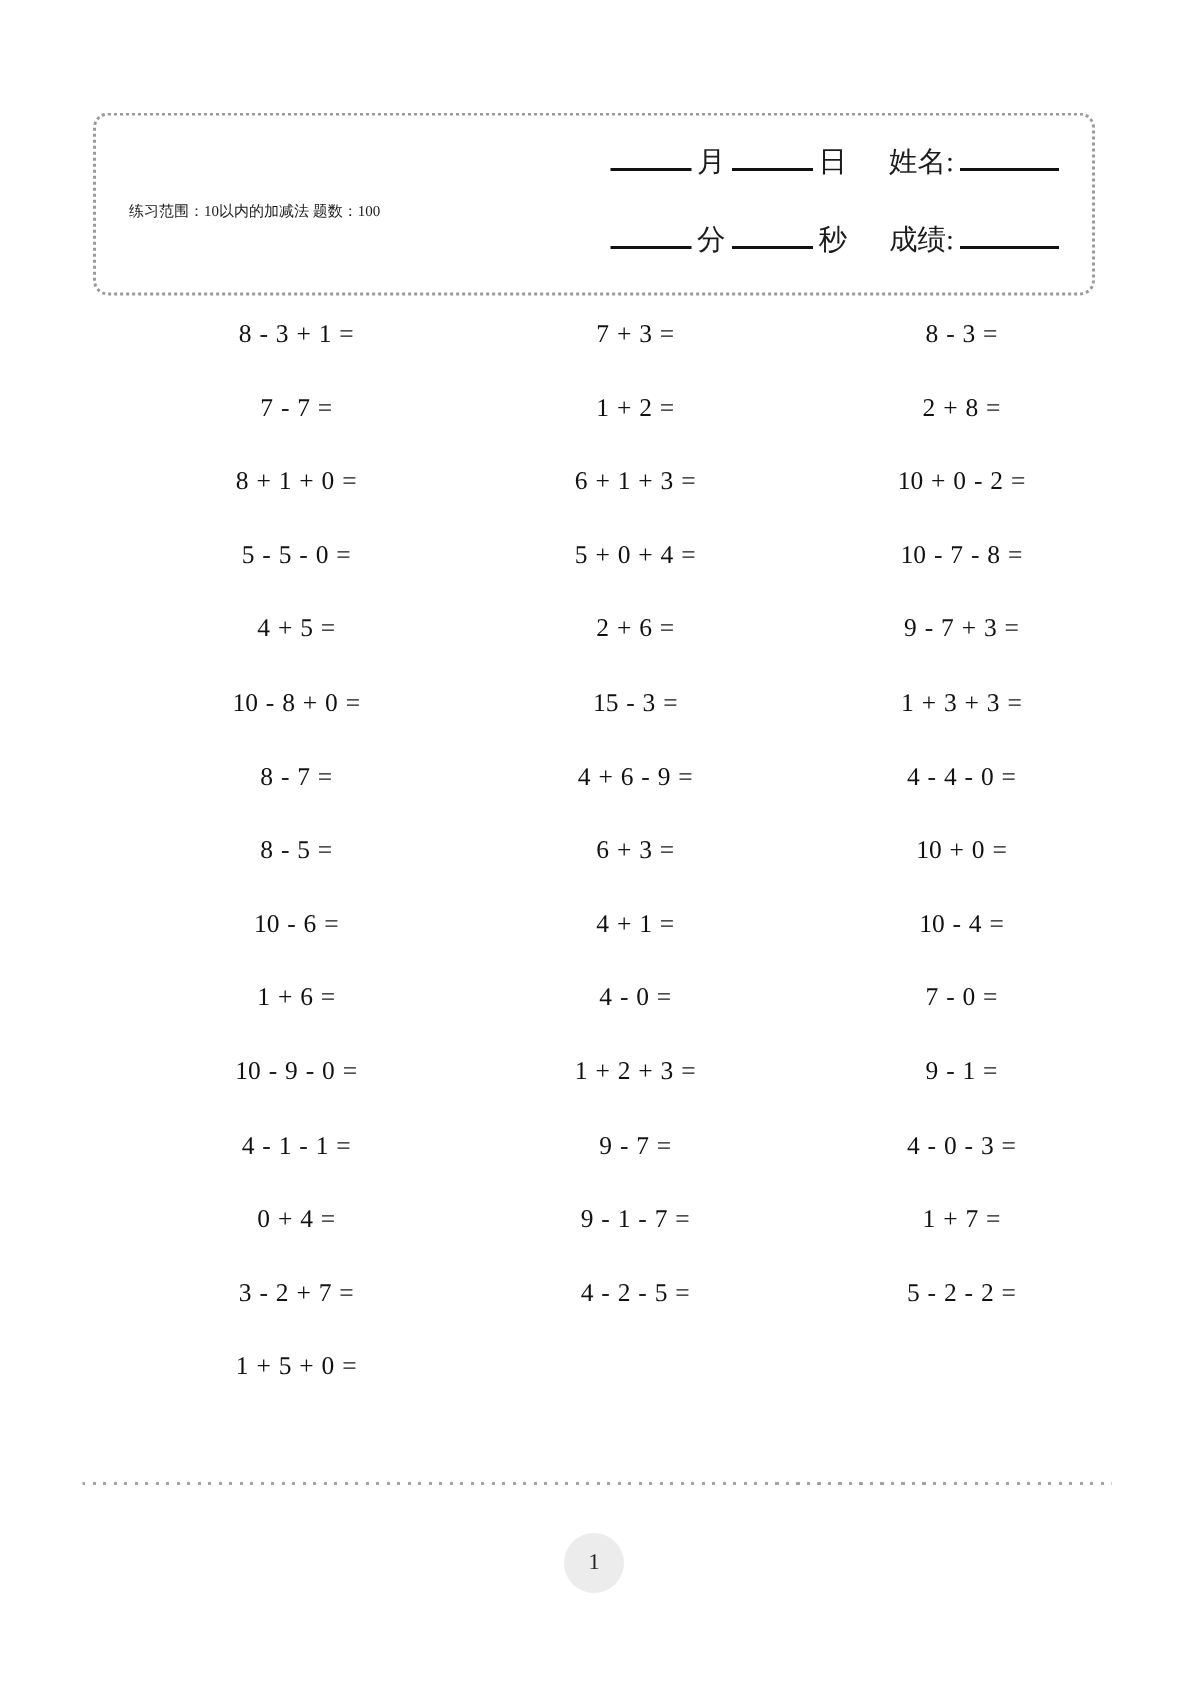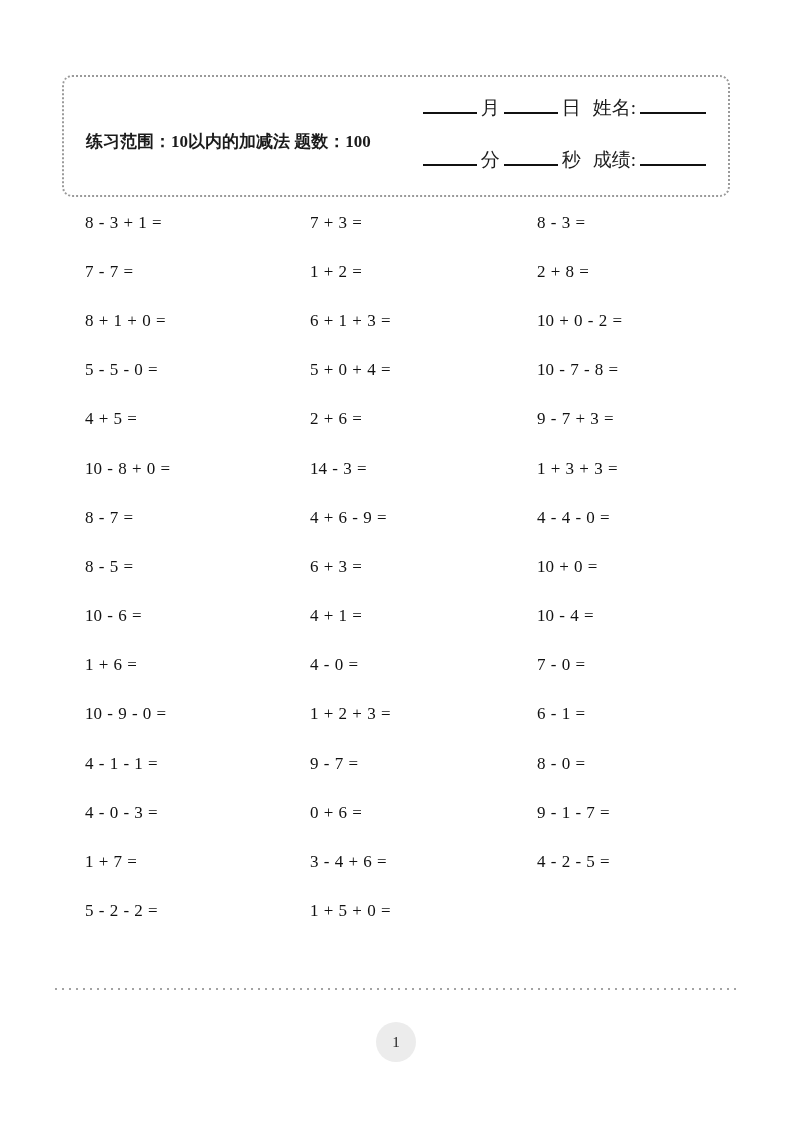--- a/index.html
+++ b/index.html
@@ -22,24 +22,23 @@
     height: 122px;
     box-sizing: border-box;
     border: 2px dotted #9a9a9a;
     border-radius: 10px;
   }
   .header-left {
     position: absolute;
     left: 22px;
     top: 54px;
     width: 300px;
-    font-size: 17px;
+    font-size: 10px;
     line-height: 22px;
     color: #1b1b1b;
-    font-weight: bold;
   }
   .header-right {
     position: absolute;
     right: 18px;
     top: 18px;
     display: flex;
     flex-direction: column;
     gap: 26px;
   }
   .field-row {
@@ -50,35 +49,36 @@
   }
   .blank {
     display: inline-block;
     width: 54px;
     border-bottom: 2px solid #111;
     height: 14px;
     margin: 0 4px;
   }
   .blank.long { width: 66px; }
   .flabel { display: inline-block; }
-  .flabel.gapped { margin-left: 12px; }
+  .flabel.gapped { margin-left: 28px; }
 
   
   .problems {
     position: absolute;
     left: 85px;
     top: 198px;
     width: 660px;
     display: grid;
     grid-template-columns: 225px 227px 1fr;
     grid-auto-rows: 49.2px;
     align-items: center;
     font-size: 17px;
     word-spacing: 1px;
     color: #111;
+    text-align: center;
   }
   .problem { white-space: nowrap; }
 
   
   .footer-sep {
     position: absolute;
     left: 55px;
     top: 988px;
     width: 686px;
     height: 2px;
@@ -137,45 +137,44 @@
       <div class="problem">8 + 1 + 0 =</div>
       <div class="problem">6 + 1 + 3 =</div>
       <div class="problem">10 + 0 - 2 =</div>
       <div class="problem">5 - 5 - 0 =</div>
       <div class="problem">5 + 0 + 4 =</div>
       <div class="problem">10 - 7 - 8 =</div>
       <div class="problem">4 + 5 =</div>
       <div class="problem">2 + 6 =</div>
       <div class="problem">9 - 7 + 3 =</div>
       <div class="problem">10 - 8 + 0 =</div>
-      <div class="problem">14 - 3 =</div>
+      <div class="problem">15 - 3 =</div>
       <div class="problem">1 + 3 + 3 =</div>
       <div class="problem">8 - 7 =</div>
       <div class="problem">4 + 6 - 9 =</div>
       <div class="problem">4 - 4 - 0 =</div>
       <div class="problem">8 - 5 =</div>
       <div class="problem">6 + 3 =</div>
       <div class="problem">10 + 0 =</div>
       <div class="problem">10 - 6 =</div>
       <div class="problem">4 + 1 =</div>
       <div class="problem">10 - 4 =</div>
       <div class="problem">1 + 6 =</div>
       <div class="problem">4 - 0 =</div>
       <div class="problem">7 - 0 =</div>
       <div class="problem">10 - 9 - 0 =</div>
       <div class="problem">1 + 2 + 3 =</div>
-      <div class="problem">6 - 1 =</div>
+      <div class="problem">9 - 1 =</div>
       <div class="problem">4 - 1 - 1 =</div>
       <div class="problem">9 - 7 =</div>
-      <div class="problem">8 - 0 =</div>
       <div class="problem">4 - 0 - 3 =</div>
-      <div class="problem">0 + 6 =</div>
+      <div class="problem">0 + 4 =</div>
       <div class="problem">9 - 1 - 7 =</div>
       <div class="problem">1 + 7 =</div>
-      <div class="problem">3 - 4 + 6 =</div>
+      <div class="problem">3 - 2 + 7 =</div>
       <div class="problem">4 - 2 - 5 =</div>
       <div class="problem">5 - 2 - 2 =</div>
       <div class="problem">1 + 5 + 0 =</div>
     </div>
 
   <div class="footer-sep"></div>
 
   <div class="page-badge">
     <span>1</span>
   </div>

